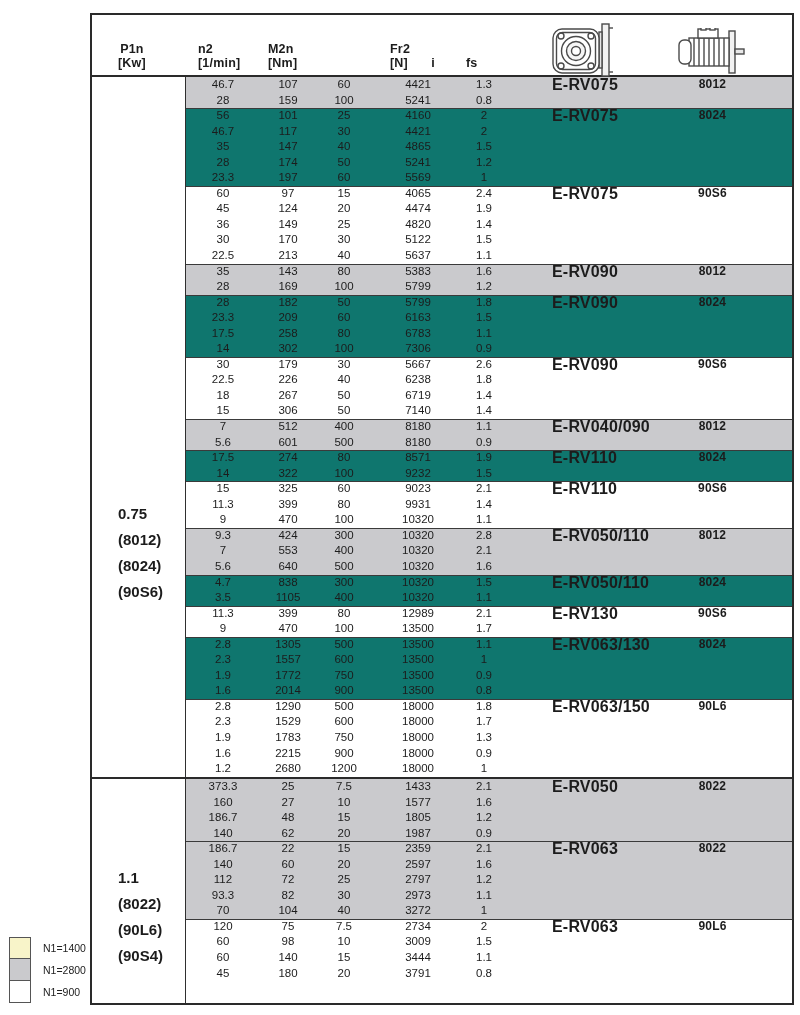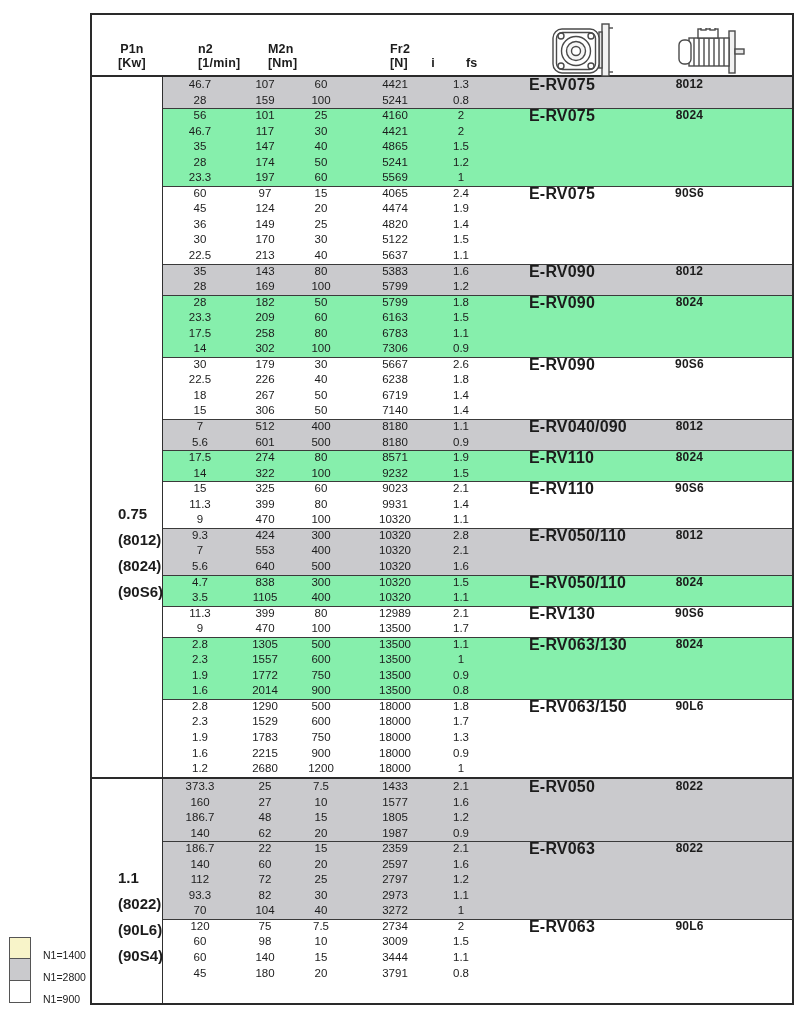--- a/index.html
+++ b/index.html
@@ -20,48 +20,48 @@
   .h-fr2 { left:298px; }
   .h-fs  { left:374px; width:30px; }
   .hicon { position:absolute; }
   .hicon svg { display:block; }
   .icon-gearbox { left:458px; top:7px; }
   .icon-motor   { left:580px; top:13px; }
 
   
   .tbody { position:relative; }
   .section { position:relative; }
-  .section .blocks { margin-left:70px; border-left:1px solid #2f2f2f; min-height:100%; }
+  .section .blocks { margin-left:93px; border-left:1px solid #2f2f2f; min-height:100%; }
   .sec-0 { height:700px; }
   .sec-1 { height:226px; border-top:2px solid #2a2a2a; }
   .p1n-cell { position:absolute; left:26px; font-size:15px; font-weight:bold;
               line-height:26px; white-space:pre-line; }
   .sec-0 .p1n-cell { top:424px; }
   .sec-1 .p1n-cell { top:86px; }
 
   .block { position:relative; }
   .block + .block { box-shadow: inset 0 1px 0 0 #3a3a3a; }
-  .bg-yellow { background:#86efac; }
+  .bg-yellow { background:#0f766e; }
   .bg-gray   { background:#cacacd; }
   .bg-white  { background:#ffffff; }
 
   .row { display:grid; height:15.56px; line-height:15.6px;
          grid-template-columns:74px 56px 56px 92px 40px 48px 112px 97px auto;
          font-size:11.5px; }
   .c { text-align:center; }
   .c-model { text-align:left; font-weight:bold; font-size:16px; letter-spacing:.2px; }
   .c-motor { text-align:center; font-weight:bold; font-size:12px; letter-spacing:.2px; }
 
   
   .legend { position:absolute; left:9px; top:937px; }
   .legend-item { position:relative; height:22px; }
   .legend-swatch { position:absolute; left:0; top:0; width:22px; height:23px;
                    border:1px solid #555; }
   .legend-item + .legend-item .legend-swatch { top:-1px; }
-  .legend-label { position:absolute; left:34px; top:12px; font-size:10.5px; color:#222; }
+  .legend-label { position:absolute; left:34px; top:5px; font-size:10.5px; color:#222; }
 </style>
 </head>
 <body>
 
 <div class="catalog-table">
 
   <div class="thead">
     <div class="hlab h-p1n">P1n
 [Kw]</div>
     <div class="hlab h-n2">n2

